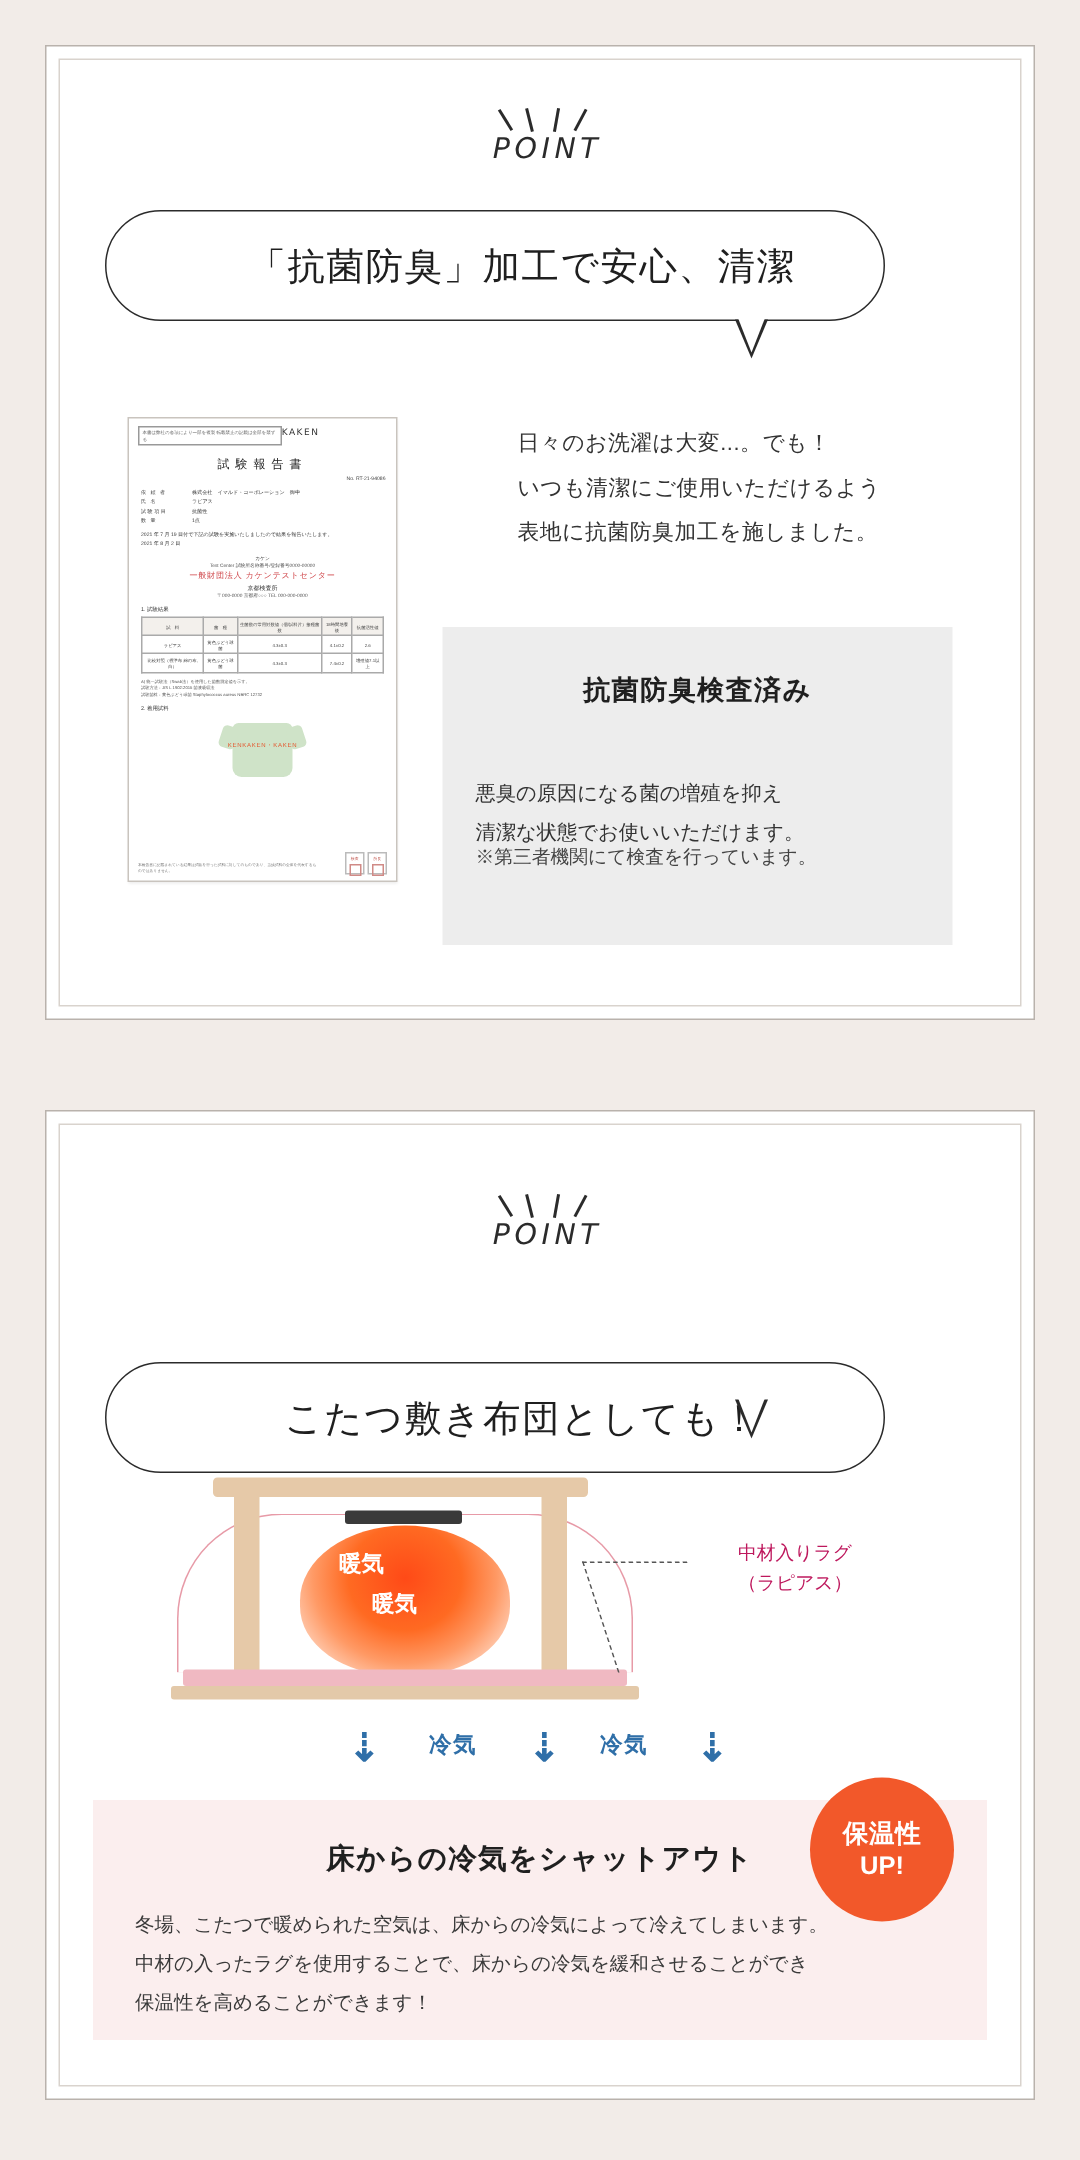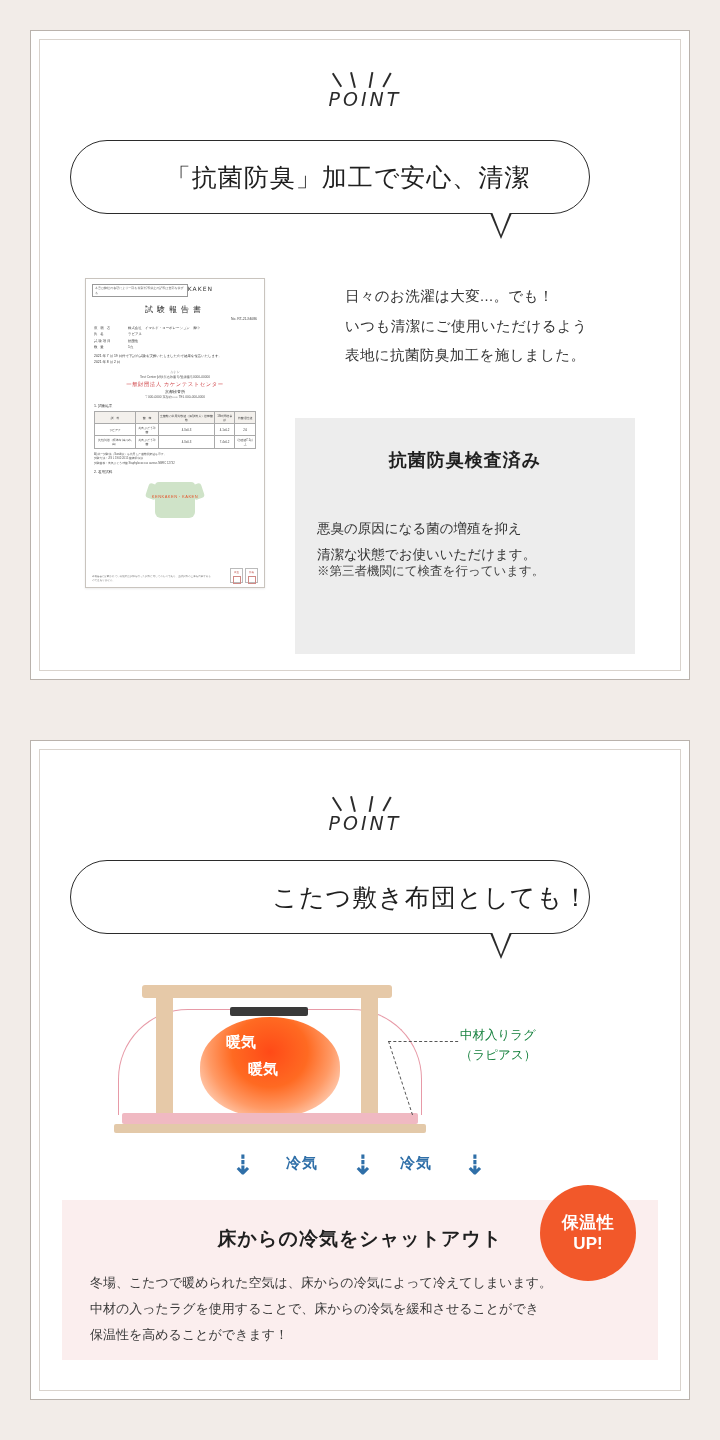--- a/index.html
+++ b/index.html
@@ -237,21 +237,21 @@
     line-height: 2.05;
     color: #333;
     letter-spacing: 0.4px;
   }
 
   .gray-box {
     position: absolute;
     left: 295px;
     top: 418px;
     width: 340px;
-    height: 236px;
+    height: 212px;
     background: #ededed;
   }
   .gray-box .gb-title {
     position: absolute;
     left: 0; right: 0;
     top: 30px;
     text-align: center;
     font-size: 18px;
     font-weight: bold;
     color: #1f1f1f;
@@ -349,25 +349,25 @@
     position: absolute;
     left: 300px; top: 56px;
     width: 70px; height: 74px;
     border-left: 1.2px dashed #555;
     border-top: 1.2px dashed #555;
     transform: skewX(18deg);
     pointer-events: none;
   }
   .k-callout {
     position: absolute;
-    left: 360px; top: 40px;
+    left: 392px; top: 40px;
     width: 130px;
     font-size: 12.5px;
     line-height: 1.6;
-    color: #15803d;
+    color: #be185d;
   }
   .cold-row {
     position: absolute;
     left: 120px; top: 1150px;
     width: 400px; height: 34px;
   }
   .cold-arrow {
     position: absolute;
     top: 0;
     width: 14px; height: 30px;
@@ -556,21 +556,21 @@
   <div class="point-wrap" style="top:812px;">
     <span class="point-label">POINT</span>
     <span class="point-rays">
       <span class="ray r1"></span>
         <span class="ray r2"></span>
         <span class="ray r3"></span>
         <span class="ray r4"></span>
     </span>
   </div>
 
-  <div class="bubble" style="top:860px;justify-content:flex-end;">
+  <div class="bubble" style="top:908px;">
     <span class="bubble-text">こたつ敷き布団としても！</span>
   </div>
   <div class="bubble-tail" style="left:490px; top:933px;"></div>
 
 
   <div class="illus">
     <div class="k-drape"></div>
     <div class="k-glow"></div>
     <div class="k-top"></div>
     <div class="k-leg l"></div>

